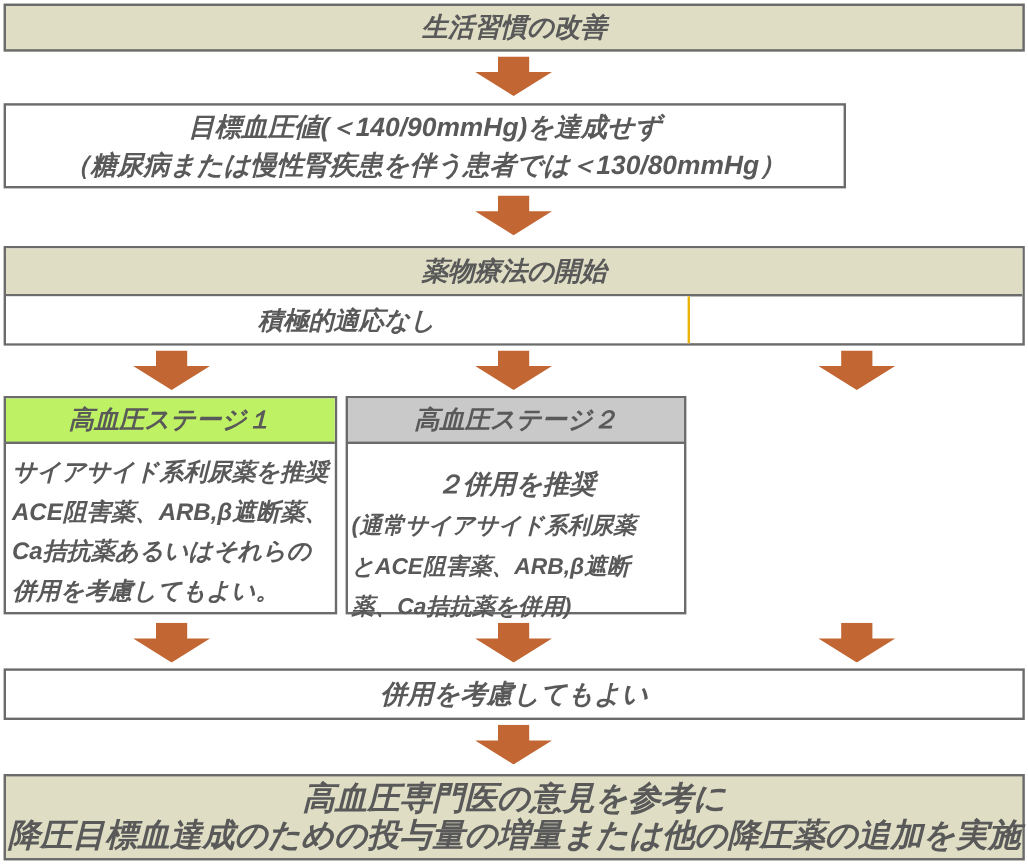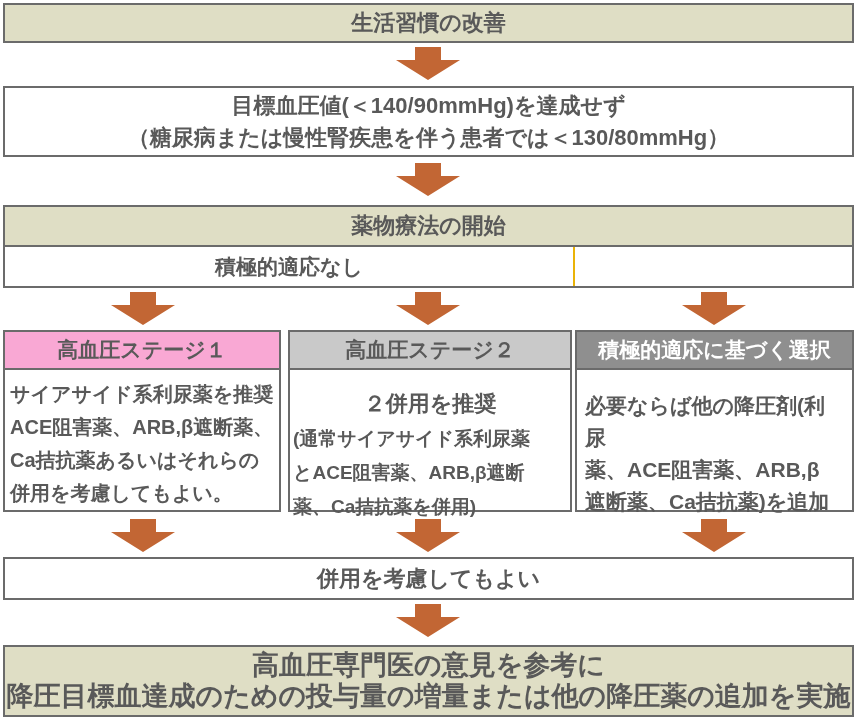--- a/index.html
+++ b/index.html
@@ -1,49 +1,49 @@
 <!DOCTYPE html>
 <html lang="ja"><head>
 <meta charset="utf-8">
 <style>
   html,body{margin:0;padding:0;background:#ffffff;}
   .canvas{
     position:relative;width:857px;height:720px;background:#ffffff;
     font-family:"Liberation Sans","DejaVu Sans",sans-serif;
-    color:#595959;font-weight:bold;overflow:hidden;
+    color:#595959;font-weight:bold;overflow:hidden;font-style:italic;
   }
   .bx{
     position:absolute;box-sizing:border-box;
     border:2px solid #6b6b6b;background:#ffffff;
   }
   .olive{background:#dfdec5;}
   .flexc{display:flex;align-items:center;justify-content:center;text-align:center;}
   .col{flex-direction:column;}
 
   
   #box-lifestyle{left:3px;top:3px;width:851px;height:40px;font-size:22px;}
-  #box-target{left:3px;top:86px;width:851px;height:71px;font-size:22px;line-height:32px;}
+  #box-target{left:3px;top:86px;width:702px;height:71px;font-size:22px;line-height:32px;}
   #box-goal{left:3px;top:557px;width:851px;height:43px;font-size:22px;}
   #box-specialist{left:3px;top:645px;width:851px;height:72px;font-size:27px;line-height:31px;}
 
   
   #box-drug{left:3px;top:205px;width:851px;height:83px;display:flex;flex-direction:column;padding:0;}
   .drug-header{height:38px;border-bottom:2px solid #6b6b6b;font-size:22px;display:flex;align-items:center;justify-content:center;}
   .drug-row{flex:1;display:flex;}
   .drug-cell{display:flex;align-items:center;justify-content:center;font-size:21px;background:#ffffff;}
   .drug-cell.left{width:568px;border-right:2px solid #eab308;}
   .drug-cell.right{flex:1;}
 
   
   .branch{top:330px;height:182px;display:flex;flex-direction:column;padding:0;}
   #branch-stage1{left:3px;width:278px;}
   #branch-stage2{left:288px;width:284px;}
   #branch-compelling{left:575px;width:279px;}
   .branch-header{height:36px;border-bottom:2px solid #6b6b6b;font-size:21px;display:flex;align-items:center;justify-content:center;flex:0 0 auto;}
-  #branch-stage1 .branch-header{background:#f9a8d4;}
+  #branch-stage1 .branch-header{background:#bef264;}
   #branch-stage2 .branch-header{background:#c9c9c9;}
   #branch-compelling .branch-header{background:#8f8f8f;color:#ffffff;}
   .branch-body{flex:1;text-align:left;border-radius:17px;}
   #stage1-body{padding:8px 5px 0 5px;font-size:20px;line-height:33px;}
   #stage2-body{padding:16px 3px 0 3px;font-size:19px;line-height:34px;}
   #stage2-body .emphasis{text-align:center;font-size:22px;line-height:36px;}
   #compelling-body{padding:20px 8px 0 8px;font-size:21px;line-height:32px;}
 
   
   .arrow{position:absolute;width:64px;height:33px;}
@@ -120,30 +120,20 @@
       <span>高血圧ステージ２</span>
     </div>
     <div class="branch-body" id="stage2-body">
       <div class="emphasis">２併用を推奨</div>
       <div>(通常サイアサイド系利尿薬</div>
       <div>とACE阻害薬、ARB,β遮断</div>
       <div>薬、Ca拮抗薬を併用)</div>
     </div>
   </div>
 
-  <div class="bx branch" id="branch-compelling">
-    <div class="branch-header">
-      <span>積極的適応に基づく選択</span>
-    </div>
-    <div class="branch-body" id="compelling-body">
-      <div>必要ならば他の降圧剤(利尿</div>
-      <div>薬、ACE阻害薬、ARB,β</div>
-      <div>遮断薬、Ca拮抗薬)を追加</div>
-    </div>
-  </div>
 
   <div class="arrow" style="left:111px;top:519px;">
     <svg width="64" height="33" viewBox="0 0 64 33">
         <path d="M19 0 H45 V13 H64 L32 33 L0 13 H19 Z"></path>
       </svg>
   </div>
   <div class="arrow" style="left:396px;top:519px;">
     <svg width="64" height="33" viewBox="0 0 64 33">
         <path d="M19 0 H45 V13 H64 L32 33 L0 13 H19 Z"></path>
       </svg>

